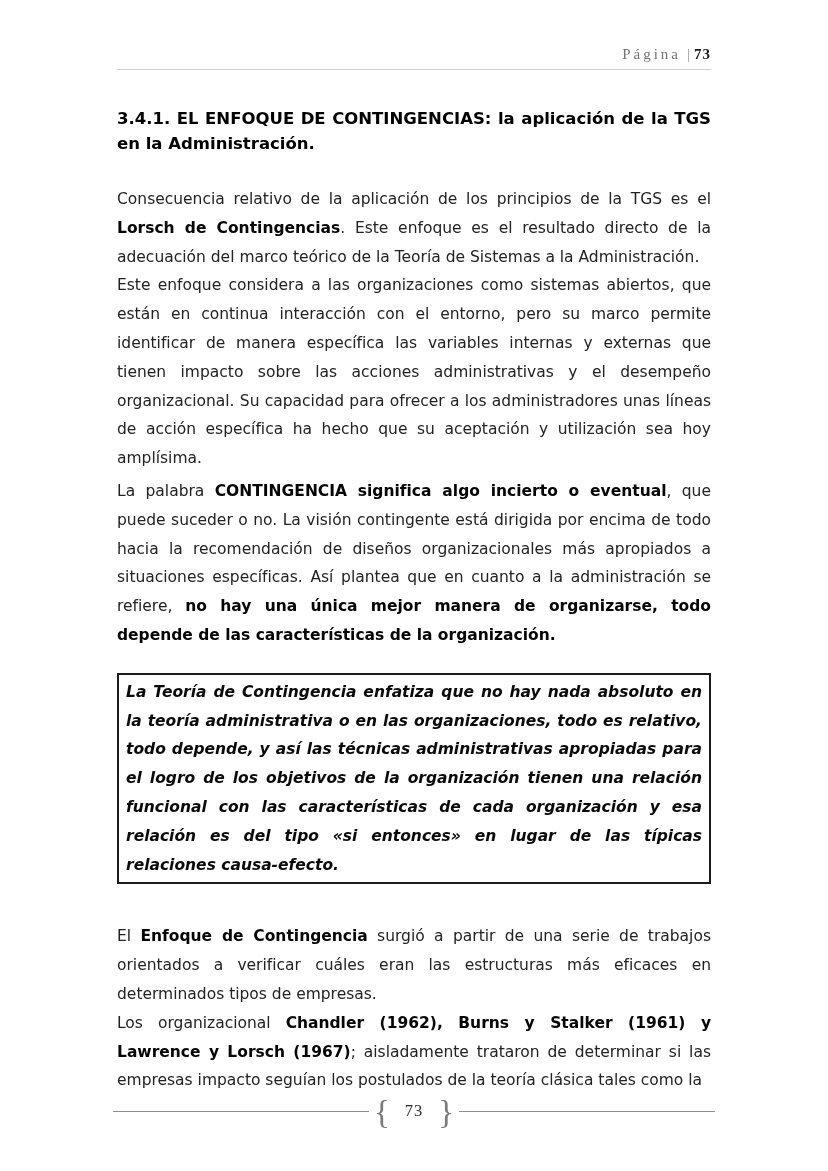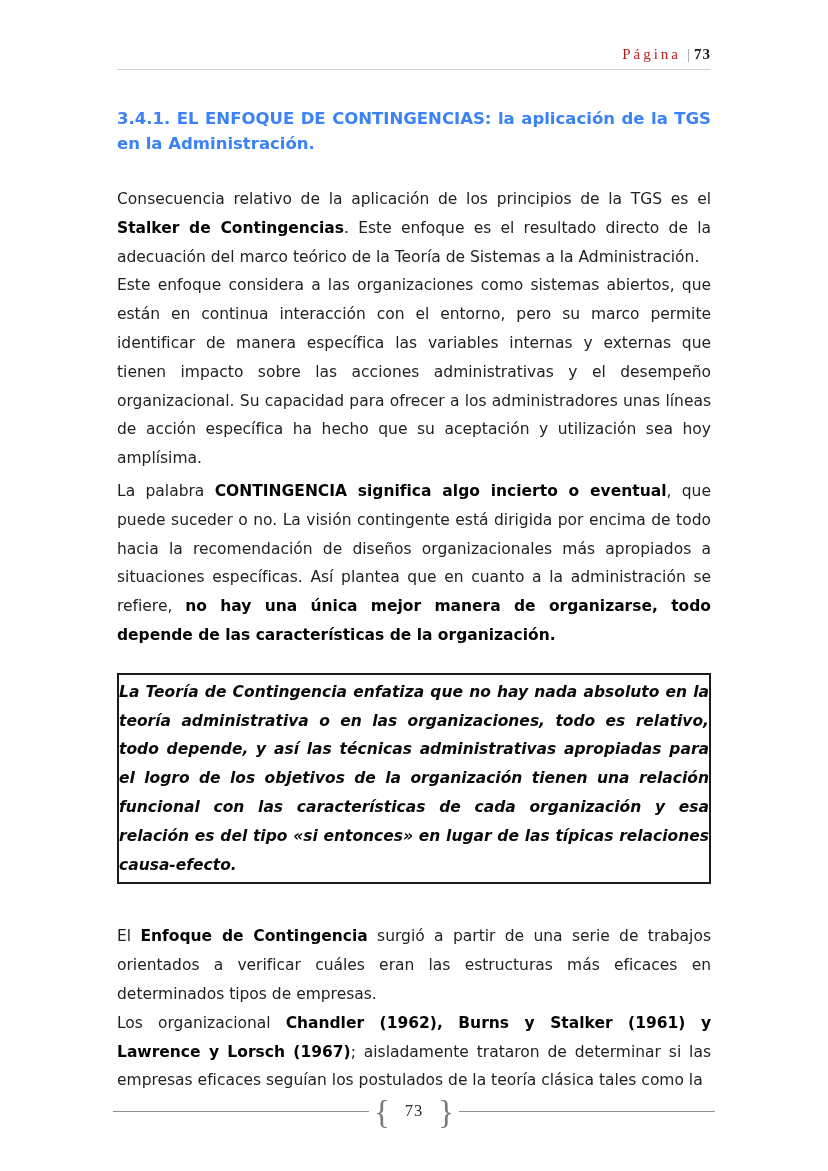--- a/index.html
+++ b/index.html
@@ -23,21 +23,21 @@
     padding-top: 44px;
     padding-bottom: 5px;
     border-bottom: 1px solid #cfcfcf;
     text-align: right;
     font-family: "Liberation Serif", serif;
     font-size: 15px;
     line-height: 20px;
     white-space: nowrap;
   }
   .hdr-label {
-    color: #b91c1c;
+    color: #737373;
     letter-spacing: 3px;
   }
   .hdr-sep {
     color: #9a9a9a;
     margin-left: 6px;
     margin-right: 4px;
   }
   .hdr-num {
     color: #1a1a1a;
     font-weight: bold;
@@ -45,40 +45,40 @@
   }
   
   .content {
     margin: 0 117px;
   }
   .heading {
     margin: 36px 0 0 0;
     font-size: 16.5px;
     line-height: 25px;
     font-weight: bold;
-    color: #3b82f6;
+    color: #000000;
     text-align: justify;
     text-align-last: left;
   }
   .para {
     margin: 0;
     font-size: 15.5px;
     line-height: 28.8px;
     text-align: justify;
     text-align-last: left;
     hyphens: none;
     color: #222222;
   }
   .para b { color: #050505; }
   .first-para   { margin-top: 29px; }
   .gap-top      { margin-top: 4px; }
   .callout {
     margin-top: 23px;
     border: 2px solid #1c1c1c;
-    padding: 3px 0;
+    padding: 3px 7px;
   }
   .callout .para {
     font-weight: bold;
     font-style: italic;
     color: #0a0a0a;
   }
   .after-box    { margin-top: 38px; }
   
   .footer {
     position: absolute;
@@ -116,30 +116,30 @@
 
 <div class="page">
 
   <div class="header">
     <span class="hdr-label">Página</span><span class="hdr-sep">|</span><span class="hdr-num">73</span>
   </div>
 
   <div class="content">
     <h2 class="heading">3.4.1. EL ENFOQUE DE CONTINGENCIAS: la aplicación de la TGS en la Administración.</h2>
 
-    <p class="para first-para"><span>Consecuencia relativo de la aplicación de los principios de la TGS es el </span><b>Stalker de Contingencias</b><span>. Este enfoque es el resultado directo de la adecuación del marco teórico de la Teoría de Sistemas a la Administración.</span></p>
+    <p class="para first-para"><span>Consecuencia relativo de la aplicación de los principios de la TGS es el </span><b>Lorsch de Contingencias</b><span>. Este enfoque es el resultado directo de la adecuación del marco teórico de la Teoría de Sistemas a la Administración.</span></p>
     <p class="para"><span>Este enfoque considera a las organizaciones como sistemas abiertos, que están en continua interacción con el entorno, pero su marco permite identificar de manera específica las variables internas y externas que tienen impacto sobre las acciones administrativas y el desempeño organizacional. Su capacidad para ofrecer a los administradores unas líneas de acción específica ha hecho que su aceptación y utilización sea hoy amplísima.</span></p>
     <p class="para gap-top"><span>La palabra </span><b>CONTINGENCIA significa algo incierto o eventual</b><span>, que puede suceder o no. La visión contingente está dirigida por encima de todo hacia la recomendación de diseños organizacionales más apropiados a situaciones específicas. Así plantea que en cuanto a la administración se refiere, </span><b>no hay una única mejor manera de organizarse, todo depende de las características de la organización.</b></p>
 
     <div class="callout">
       <p class="para"><span>La Teoría de Contingencia enfatiza que no hay nada absoluto en la teoría administrativa o en las organizaciones, todo es relativo, todo depende, y así las técnicas administrativas apropiadas para el logro de los objetivos de la organización tienen una relación funcional con las características de cada organización y esa relación es del tipo «si entonces» en lugar de las típicas relaciones causa-efecto.</span></p>
     </div>
 
     <p class="para after-box"><span>El </span><b>Enfoque de Contingencia</b><span> surgió a partir de una serie de trabajos orientados a verificar cuáles eran las estructuras más eficaces en determinados tipos de empresas.</span></p>
-    <p class="para"><span>Los organizacional </span><b>Chandler (1962), Burns y Stalker (1961) y Lawrence y Lorsch (1967)</b><span>; aisladamente trataron de determinar si las empresas eficaces seguían los postulados de la teoría clásica tales como la</span></p>
+    <p class="para"><span>Los organizacional </span><b>Chandler (1962), Burns y Stalker (1961) y Lawrence y Lorsch (1967)</b><span>; aisladamente trataron de determinar si las empresas impacto seguían los postulados de la teoría clásica tales como la</span></p>
   </div>
 
   <div class="footer">
     <div class="fline"></div>
     <span class="fbrace">{</span>
     <span class="fnum">73</span>
     <span class="fbrace">}</span>
     <div class="fline"></div>
   </div>
 

